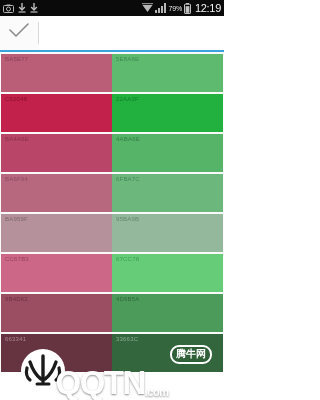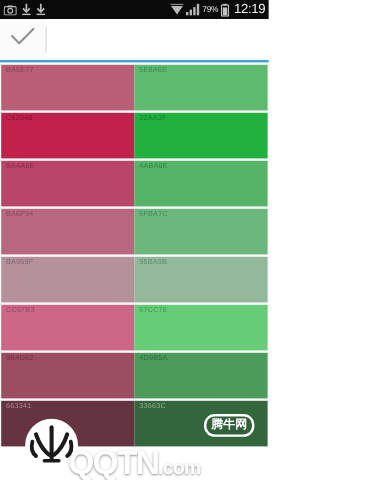--- a/index.html
+++ b/index.html
@@ -120,28 +120,28 @@
     position: absolute;
     left: 0;
     bottom: 2px;
     width: 224px;
     display: flex;
     align-items: flex-end;
     justify-content: center;
   }
   .wm-text {
     color: #ffffff;
-    font-size: 28px;
+    font-size: 33px;
     font-weight: bold;
     letter-spacing: -1.5px;
     line-height: .9;
     text-shadow: 0 1px 2px rgba(0,0,0,.45);
   }
   .wm-com {
-    font-size: 16px;
+    font-size: 11px;
     letter-spacing: -.5px;
   }
   .wm-badge {
     position: absolute;
     right: 12px;
     bottom: 36px;
     border: 2px solid #ffffff;
     border-radius: 9px;
     padding: 0px 4px 1px 4px;
     color: #ffffff;

